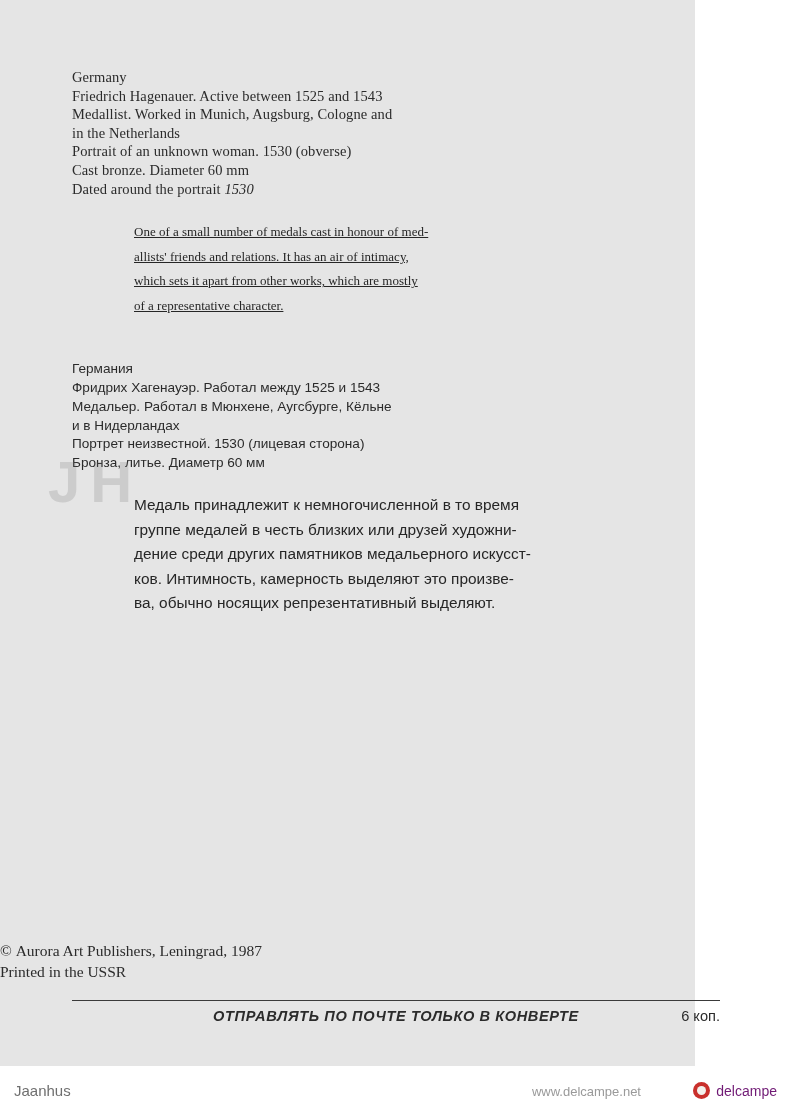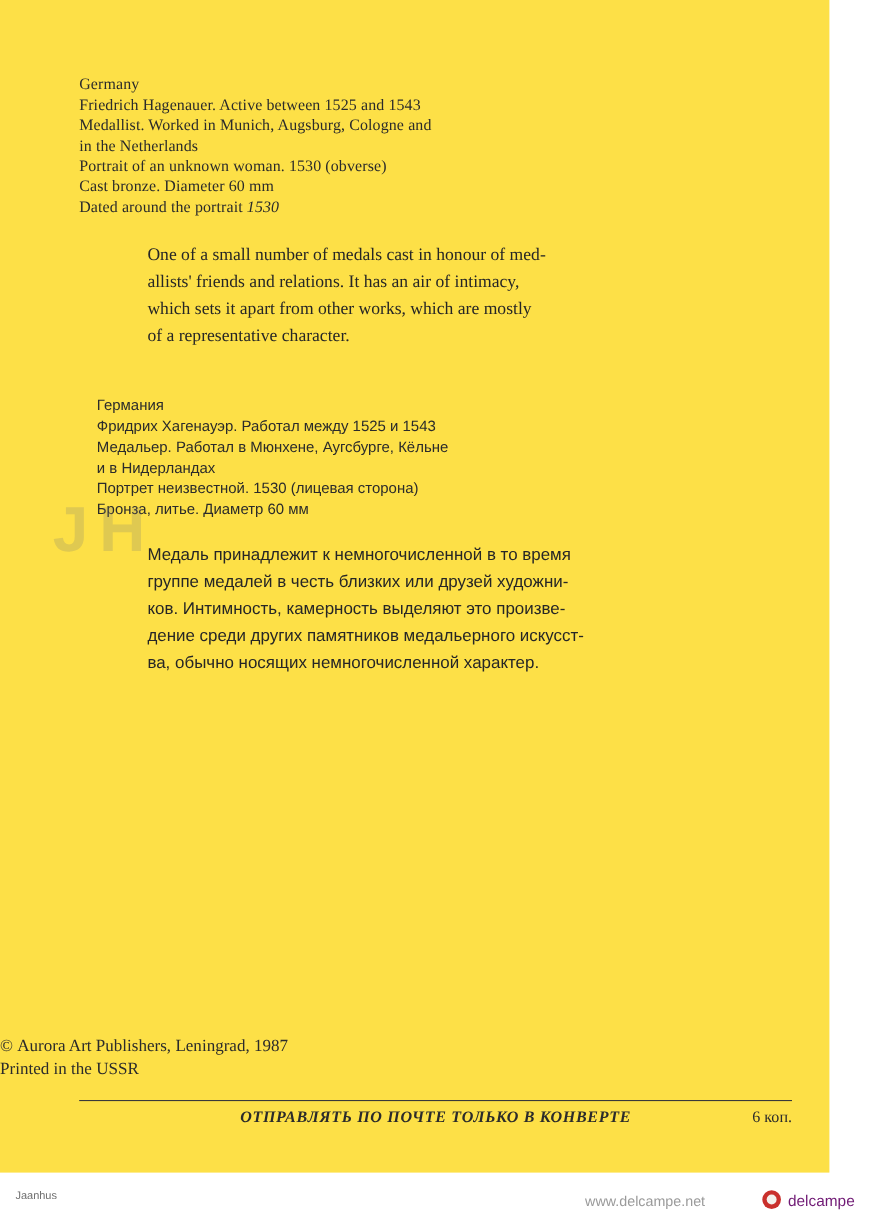--- a/index.html
+++ b/index.html
@@ -11,23 +11,23 @@
     width: 791px;
     height: 1110px;
     position: relative;
     font-family: "Liberation Serif", serif;
     overflow: hidden;
   }
   .card {
     position: absolute;
     left: 0;
     top: 0;
-    width: 754px;
+    width: 695px;
     height: 1066px;
-    background: #fde047;
+    background: #e5e5e5;
     box-sizing: border-box;
     padding-left: 13px;
   }
   .page-inner {
     position: absolute;
     left: 72px;
     top: 68px;
     width: 648px;
   }
 
@@ -40,41 +40,42 @@
     letter-spacing: 0.1px;
   }
   .meta-en .line { white-space: nowrap; }
   .meta-en .italic { font-style: italic; text-align: center; }
 
   .desc-en {
     margin-top: 22px;
     margin-left: 62px;
     width: 560px;
     font-family: "Liberation Serif", serif;
-    font-size: 16px;
+    font-size: 13px;
     line-height: 24.5px;
     color: #262626;
     text-align: justify;
     text-justify: inter-word;
+    text-decoration: underline;
   }
   .desc-en div { white-space: nowrap; }
   .desc-en div.just {
     display: flex;
     justify-content: space-between;
   }
 
   
   .meta-ru {
     margin-top: 42px;
     font-family: "Liberation Sans", sans-serif;
     font-size: 13.6px;
     line-height: 18.8px;
     color: #2b2b2b;
   }
-  .meta-ru .line { white-space: nowrap; margin-left: 16px; }
+  .meta-ru .line { white-space: nowrap; }
 
   .desc-ru {
     margin-top: 20px;
     margin-left: 62px;
     width: 560px;
     font-family: "Liberation Sans", sans-serif;
     font-size: 15.4px;
     line-height: 24.6px;
     color: #262626;
   }
@@ -106,21 +107,21 @@
     background: #3a3a3a;
   }
   .bottom-row {
     position: absolute;
     left: 72px;
     top: 1008px;
     width: 648px;
     display: flex;
     align-items: baseline;
     justify-content: center;
-    font-family: Liberation Serif, serif;
+    font-family: Liberation Sans, sans-serif;
   }
   .mail-note {
     font-size: 14.6px;
     font-style: italic;
     letter-spacing: 0.6px;
     color: #2b2b2b;
     font-weight: 600;
   }
   .price {
     position: absolute;
@@ -140,21 +141,21 @@
     letter-spacing: 10px;
     color: rgba(120,120,120,0.22);
     pointer-events: none;
     user-select: none;
   }
   .wm-bottom-left {
     position: absolute;
     left: 14px;
     top: 1082px;
     font-family: "Liberation Sans", sans-serif;
-    font-size: 10px;
+    font-size: 15px;
     color: #6f6f6f;
   }
   .wm-bottom-right {
     position: absolute;
     right: 14px;
     top: 1082px;
     font-family: "Liberation Sans", sans-serif;
     font-size: 14px;
     color: #701a75;
     display: flex;
@@ -228,26 +229,26 @@
     </div>
 
     <div class="desc-ru">
       <div class="just">
           <span>Медаль принадлежит к немногочисленной в то время</span>
         </div>
       <div class="just">
           <span>группе медалей в честь близких или друзей художни-</span>
         </div>
       <div class="just">
+          <span>дение среди других памятников медальерного искусст-</span>
+        </div>
+      <div class="just">
           <span>ков. Интимность, камерность выделяют это произве-</span>
         </div>
-      <div class="just">
-          <span>дение среди других памятников медальерного искусст-</span>
-        </div>
-      <div>ва, обычно носящих немногочисленной характер.</div>
+      <div>ва, обычно носящих репрезентативный выделяют.</div>
     </div>
 
   </div>
 
   <div class="imprint">
     <div><span>©</span>&nbsp;<span>Aurora Art Publishers, Leningrad, 1987</span></div>
     <div>Printed in the USSR</div>
   </div>
 
   <div class="rule"></div>

